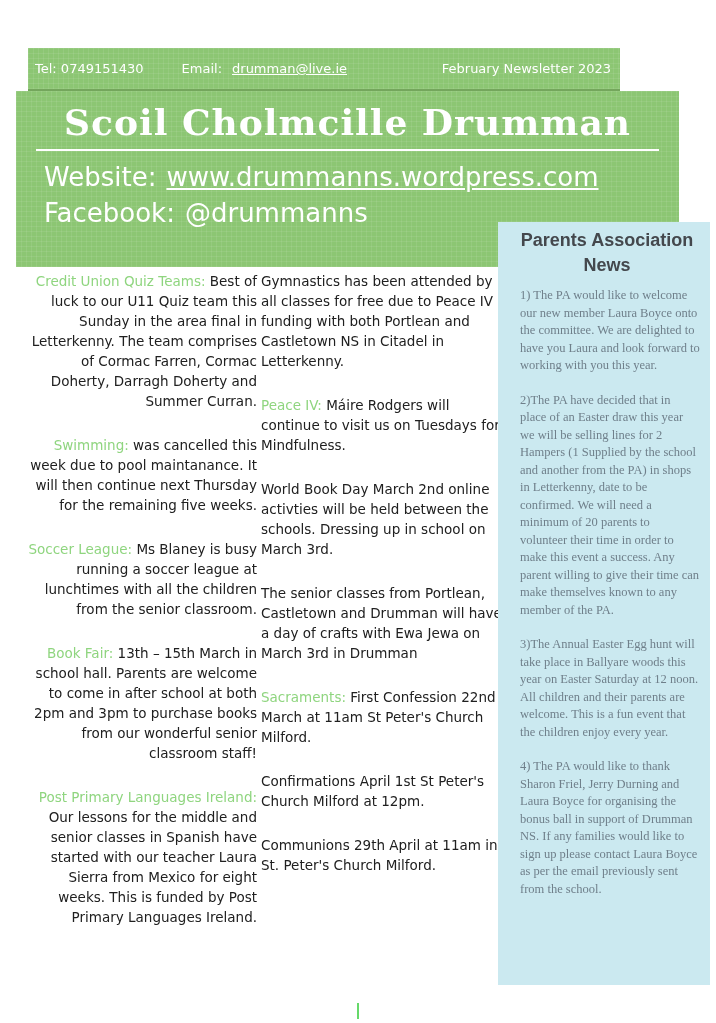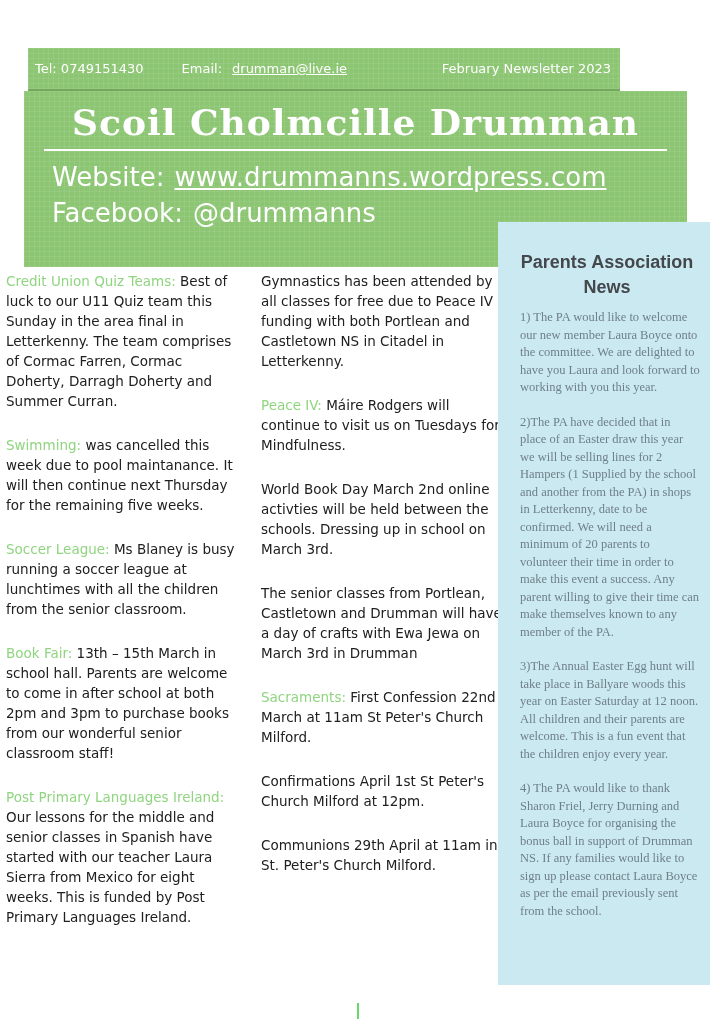--- a/index.html
+++ b/index.html
@@ -16,43 +16,43 @@
   }
   .header-strip {
     position:absolute; left:28px; top:48px; width:592px; height:43px;
     box-sizing:border-box; border-bottom:2px solid #74a65c;
     display:flex; align-items:center; font-size:13px; padding:0 9px 0 7px;
   }
   .strip-email { margin-left:38px; }
   .strip-email a, .link { color:#ffffff; }
   .strip-issue { margin-left:auto; }
   .header-main {
-    position:absolute; left:24px; top:91px; width:663px; height:176px;
+    position:absolute; left:16px; top:91px; width:663px; height:176px;
     box-sizing:border-box; padding-top:9px;
   }
   .school-title {
     font-family:"DejaVu Serif", serif; font-weight:bold; font-size:36px;
     line-height:44px; text-align:center; letter-spacing:1px; margin:0;
   }
   .title-rule { border:none; border-top:2px solid #ffffff; margin:5px 20px 6px 20px; }
   .hand-line { font-size:26px; line-height:36px; padding-left:28px; white-space:nowrap; }
   .hand-line.first { margin-top:8px; }
   .hand-label { margin-right:10px; }
 
   
   .col { position:absolute; top:271px; font-size:13.5px; line-height:20px; color:#202020; }
-  .col-left { left:6px; width:233px; }
+  .col-left { left:24px; width:233px;text-align:right; }
   .col-mid  { left:261px; width:241px; }
   .col p { margin:0 0 24px 0; }
   .sec-h { color:#8fd57f; }
 
   
   .pa-box {
     position:absolute; left:498px; top:222px; width:212px; height:763px;
-    background:#cbe9f0; box-sizing:border-box; padding:28px 10px 0 22px;
+    background:#cbe9f0; box-sizing:border-box; padding:6px 10px 0 22px;
     font-family:"Liberation Sans", sans-serif; z-index:2;
   }
   .pa-title {
     font-size:18px; font-weight:bold; color:#44484d; text-align:center;
     line-height:25px; margin:0 -4px 9px -10px;
   }
   .pa-box p { font-size:12.5px; line-height:17.5px; color:#6f7f8a; margin:0 0 17px 0;font-family:Liberation Serif, serif; }
 
   .text-cursor {
     position:absolute; left:357px; top:1003px; width:2px; height:16px;

